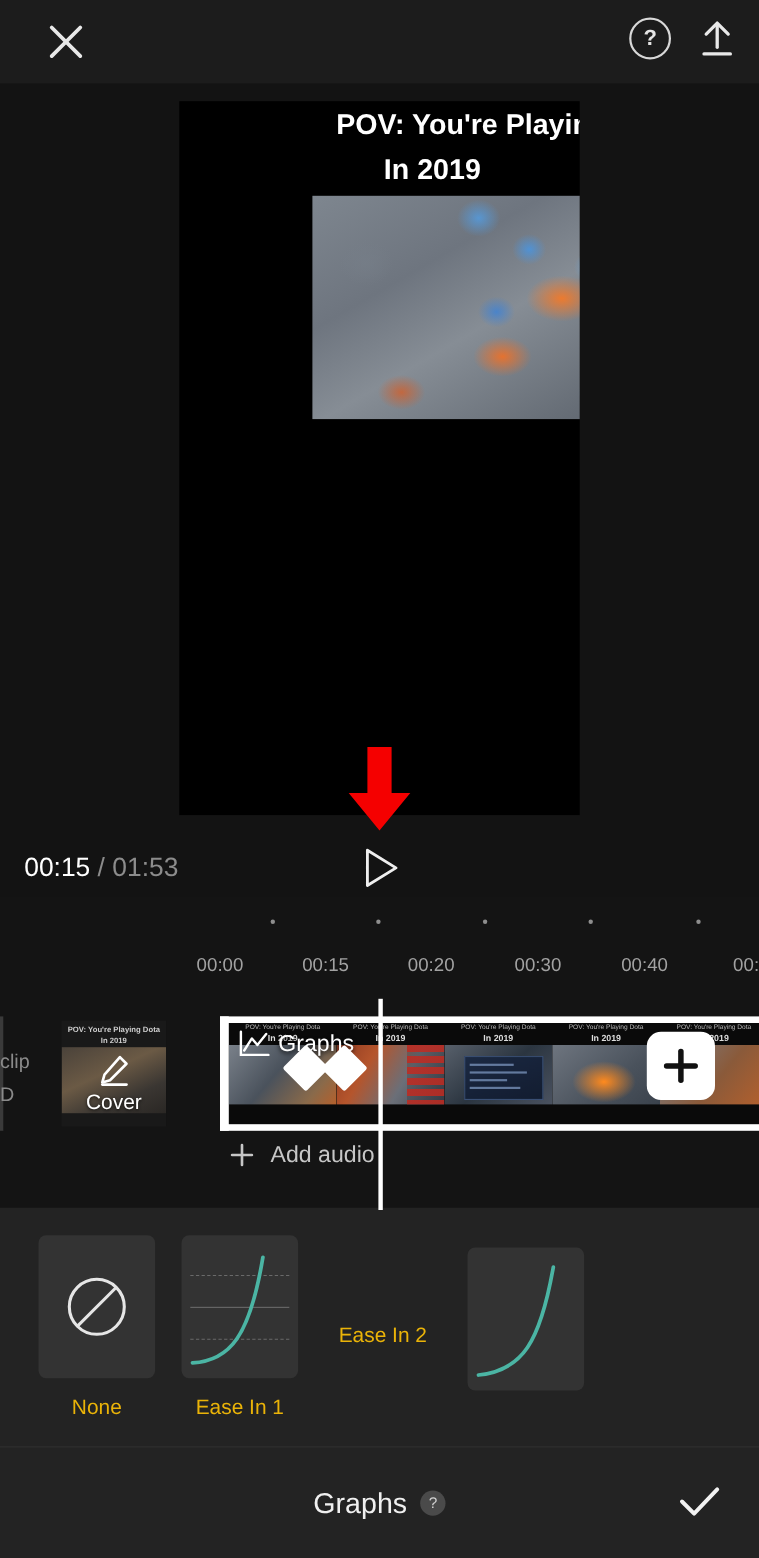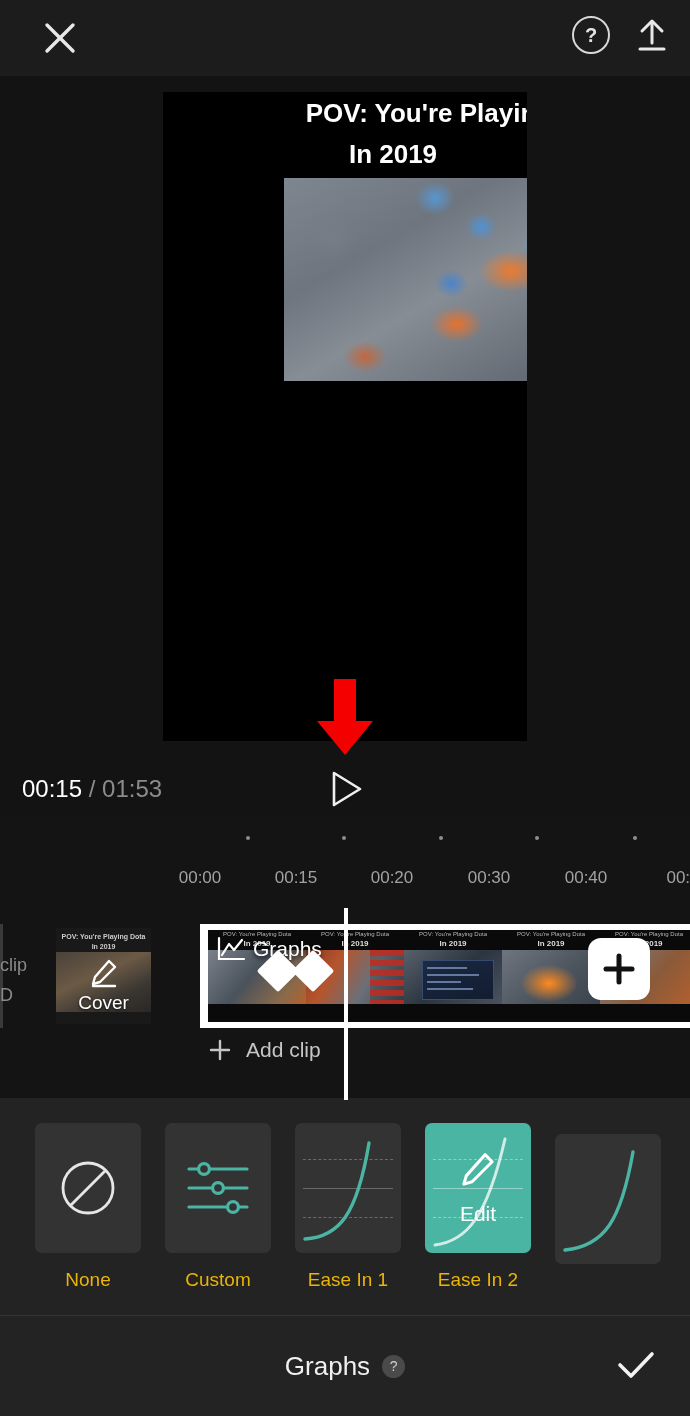--- a/index.html
+++ b/index.html
@@ -471,78 +471,51 @@
       </div>
     </div>
 
     <div class="playhead"></div>
 
     <div class="add-audio">
       <svg width="24" height="24" viewBox="0 0 24 24">
         <line x1="12" y1="3" x2="12" y2="21" stroke="#c6c6c6" stroke-width="2.4" stroke-linecap="round"></line>
         <line x1="3" y1="12" x2="21" y2="12" stroke="#c6c6c6" stroke-width="2.4" stroke-linecap="round"></line>
       </svg>
-      <span>Add clip</span>
+      <span>Add audio</span>
     </div>
   </div>
 
   <div class="panel">
     <div class="tiles">
 
       <div class="tile">
         <div class="box">
           <svg width="62" height="62" viewBox="0 0 62 62">
             <circle cx="31" cy="31" r="25" fill="none" stroke="#e6e6e6" stroke-width="2.8"></circle>
             <line x1="13" y1="49" x2="49" y2="13" stroke="#e6e6e6" stroke-width="2.8"></line>
           </svg>
         </div>
         <div class="cap">None</div>
       </div>
 
-      <div class="tile">
-        <div class="box">
-          <svg width="70" height="70" viewBox="0 0 70 70">
-            <line x1="6" y1="16" x2="64" y2="16" stroke="#4bb5a4" stroke-width="3.2" stroke-linecap="round"></line>
-            <circle cx="21" cy="16" r="5.4" fill="#333" stroke="#4bb5a4" stroke-width="3.2"></circle>
-            <line x1="6" y1="35" x2="64" y2="35" stroke="#4bb5a4" stroke-width="3.2" stroke-linecap="round"></line>
-            <circle cx="35" cy="35" r="5.4" fill="#333" stroke="#4bb5a4" stroke-width="3.2"></circle>
-            <line x1="6" y1="54" x2="64" y2="54" stroke="#4bb5a4" stroke-width="3.2" stroke-linecap="round"></line>
-            <circle cx="50" cy="54" r="5.4" fill="#333" stroke="#4bb5a4" stroke-width="3.2"></circle>
-          </svg>
-        </div>
-        <div class="cap">Custom</div>
-      </div>
 
       <div class="tile">
         <div class="box">
           <div class="gridline gl-dash" style="top:36px"></div>
           <div class="gridline gl-solid" style="top:65px"></div>
           <div class="gridline gl-dash" style="top:94px"></div>
           <svg class="curve" viewBox="0 0 106 130">
             <path d="M10 116 C 44 114, 62 92, 74 20" fill="none" stroke="#4bb5a4" stroke-width="3.4" stroke-linecap="round"></path>
           </svg>
         </div>
         <div class="cap">Ease In 1</div>
       </div>
 
       <div class="tile">
-        <div class="box sel">
-          <div class="gridline gl-dash on-sel" style="top:36px"></div>
-          <div class="gridline gl-solid on-sel" style="top:65px"></div>
-          <div class="gridline gl-dash on-sel" style="top:94px"></div>
-          <svg class="curve" viewBox="0 0 106 130">
-            <path d="M10 122 C 42 118, 62 94, 80 16" fill="none" stroke="rgba(255,255,255,.75)" stroke-width="3" stroke-linecap="round"></path>
-          </svg>
-          <div class="edit-overlay">
-            <svg width="40" height="40" viewBox="0 0 34 34">
-              <path d="M23 4 L29 10 L12 27 L5 29 L7 22 Z" fill="none" stroke="#fff" stroke-width="2.6" stroke-linejoin="round"></path>
-            </svg>
-            <span class="etxt">Edit</span>
-          </div>
-        </div>
         <div class="cap">Ease In 2</div>
       </div>
 
 
       <div class="tile">
         <div class="box">
 
           <svg class="curve" viewBox="0 0 106 130">
             <path d="M10 116 C 50 112, 66 86, 78 18" fill="none" stroke="#4bb5a4" stroke-width="3.4" stroke-linecap="round"></path>
           </svg>

